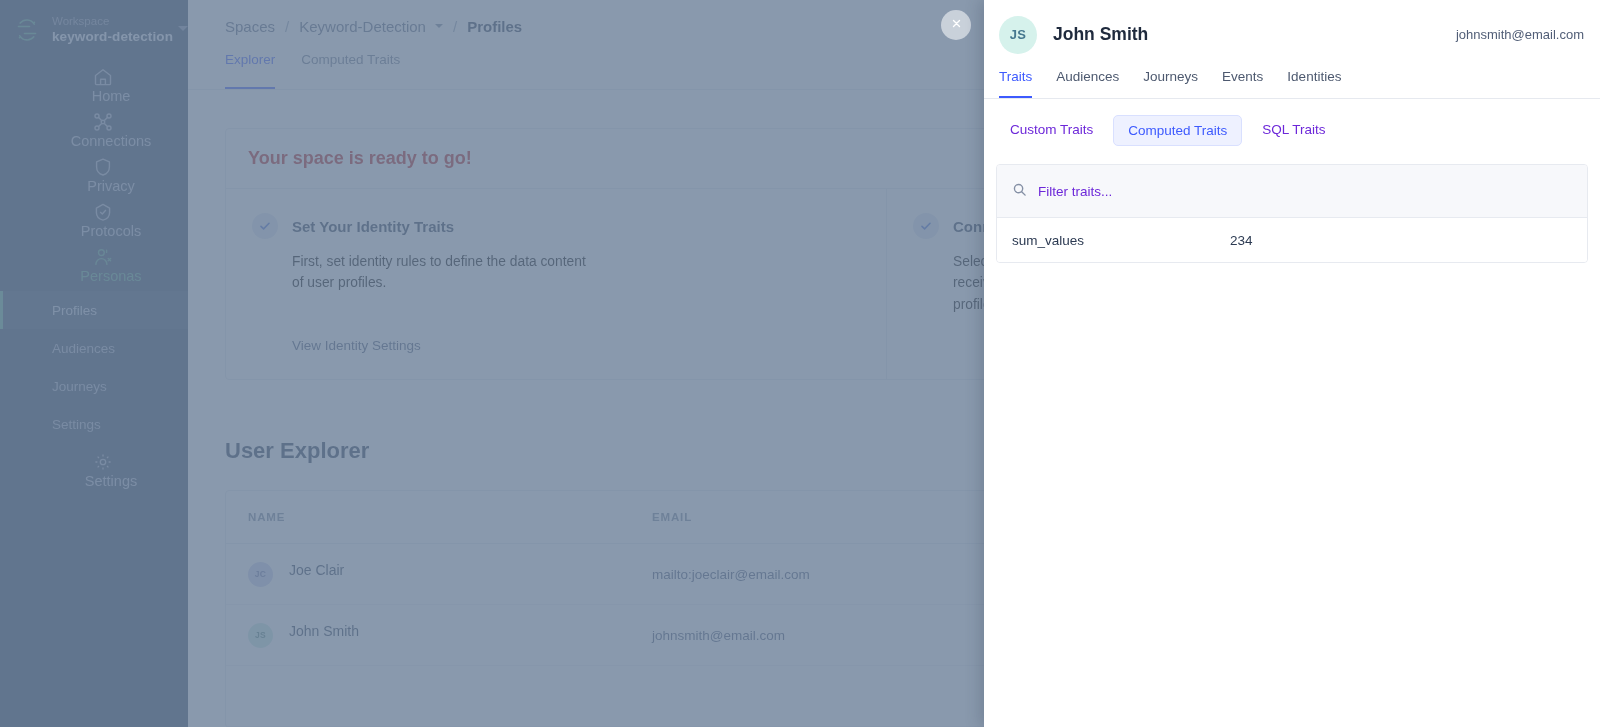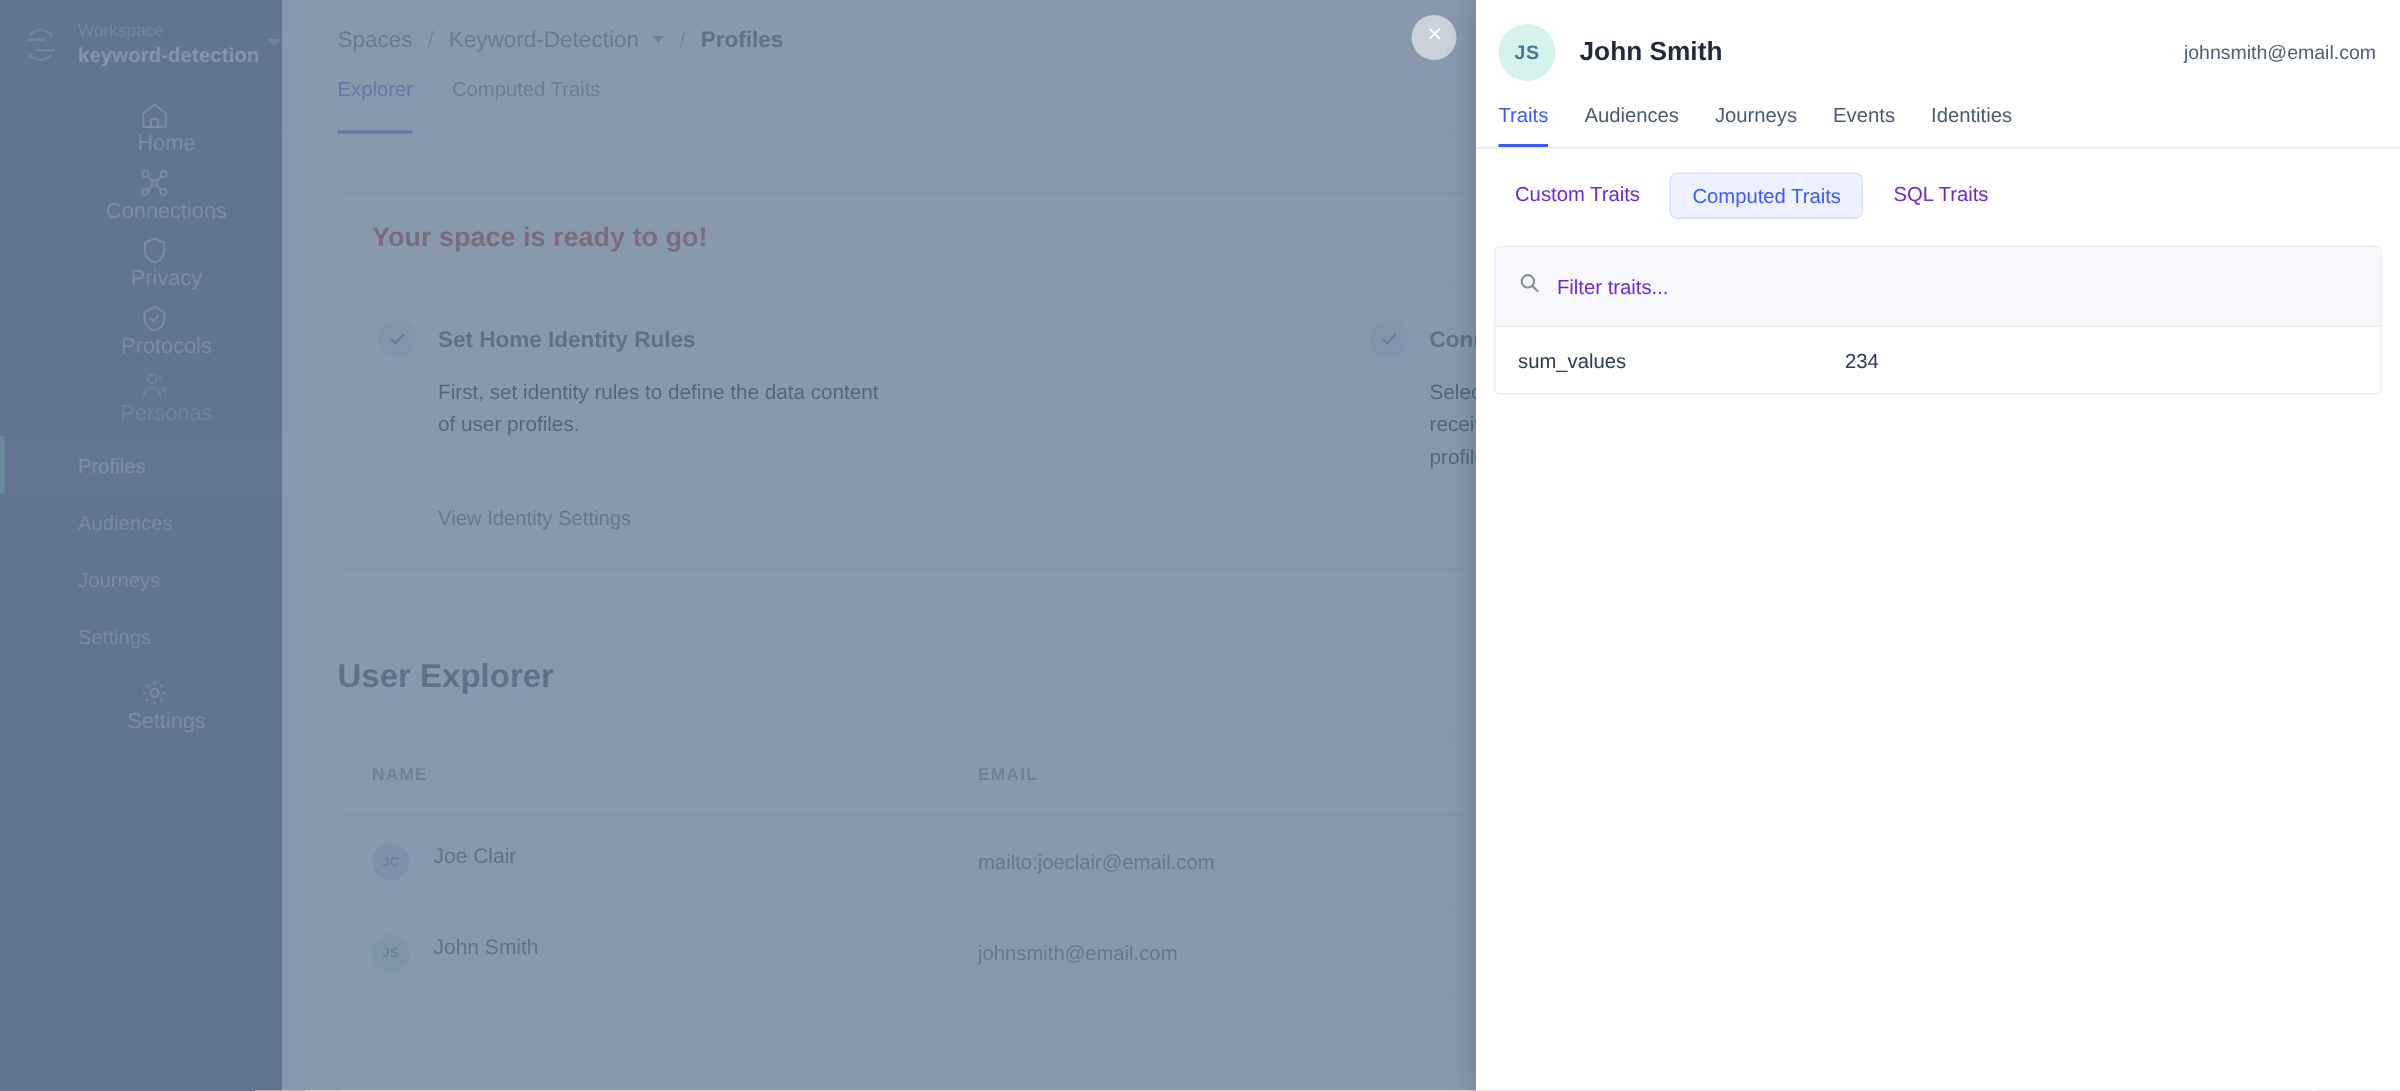--- a/index.html
+++ b/index.html
@@ -369,21 +369,21 @@
       <div class="ready-head">Your space is ready to go!</div>
       <div class="ready-cols">
 
         <div class="ready-col">
           <div class="col-head">
             <span class="check-circle">
               <svg viewBox="0 0 16 16" width="14" height="14" fill="none" stroke="#4a6fd4" stroke-width="1.8" stroke-linecap="round" stroke-linejoin="round">
                 <path d="M3.4 8.4 6.4 11.3 12.6 4.9"></path>
               </svg>
             </span>
-            <span class="col-title">Set Home Identity Rules</span>
+            <span class="col-title">Set Your Identity Traits</span>
           </div>
           <div class="col-desc">First, set identity rules to define the data content of user profiles.</div>
           <div class="col-link">View Identity Settings</div>
         </div>
 
         <div class="ready-col">
           <div class="col-head">
             <span class="check-circle">
               <svg viewBox="0 0 16 16" width="14" height="14" fill="none" stroke="#4a6fd4" stroke-width="1.8" stroke-linecap="round" stroke-linejoin="round">
                 <path d="M3.4 8.4 6.4 11.3 12.6 4.9"></path>

